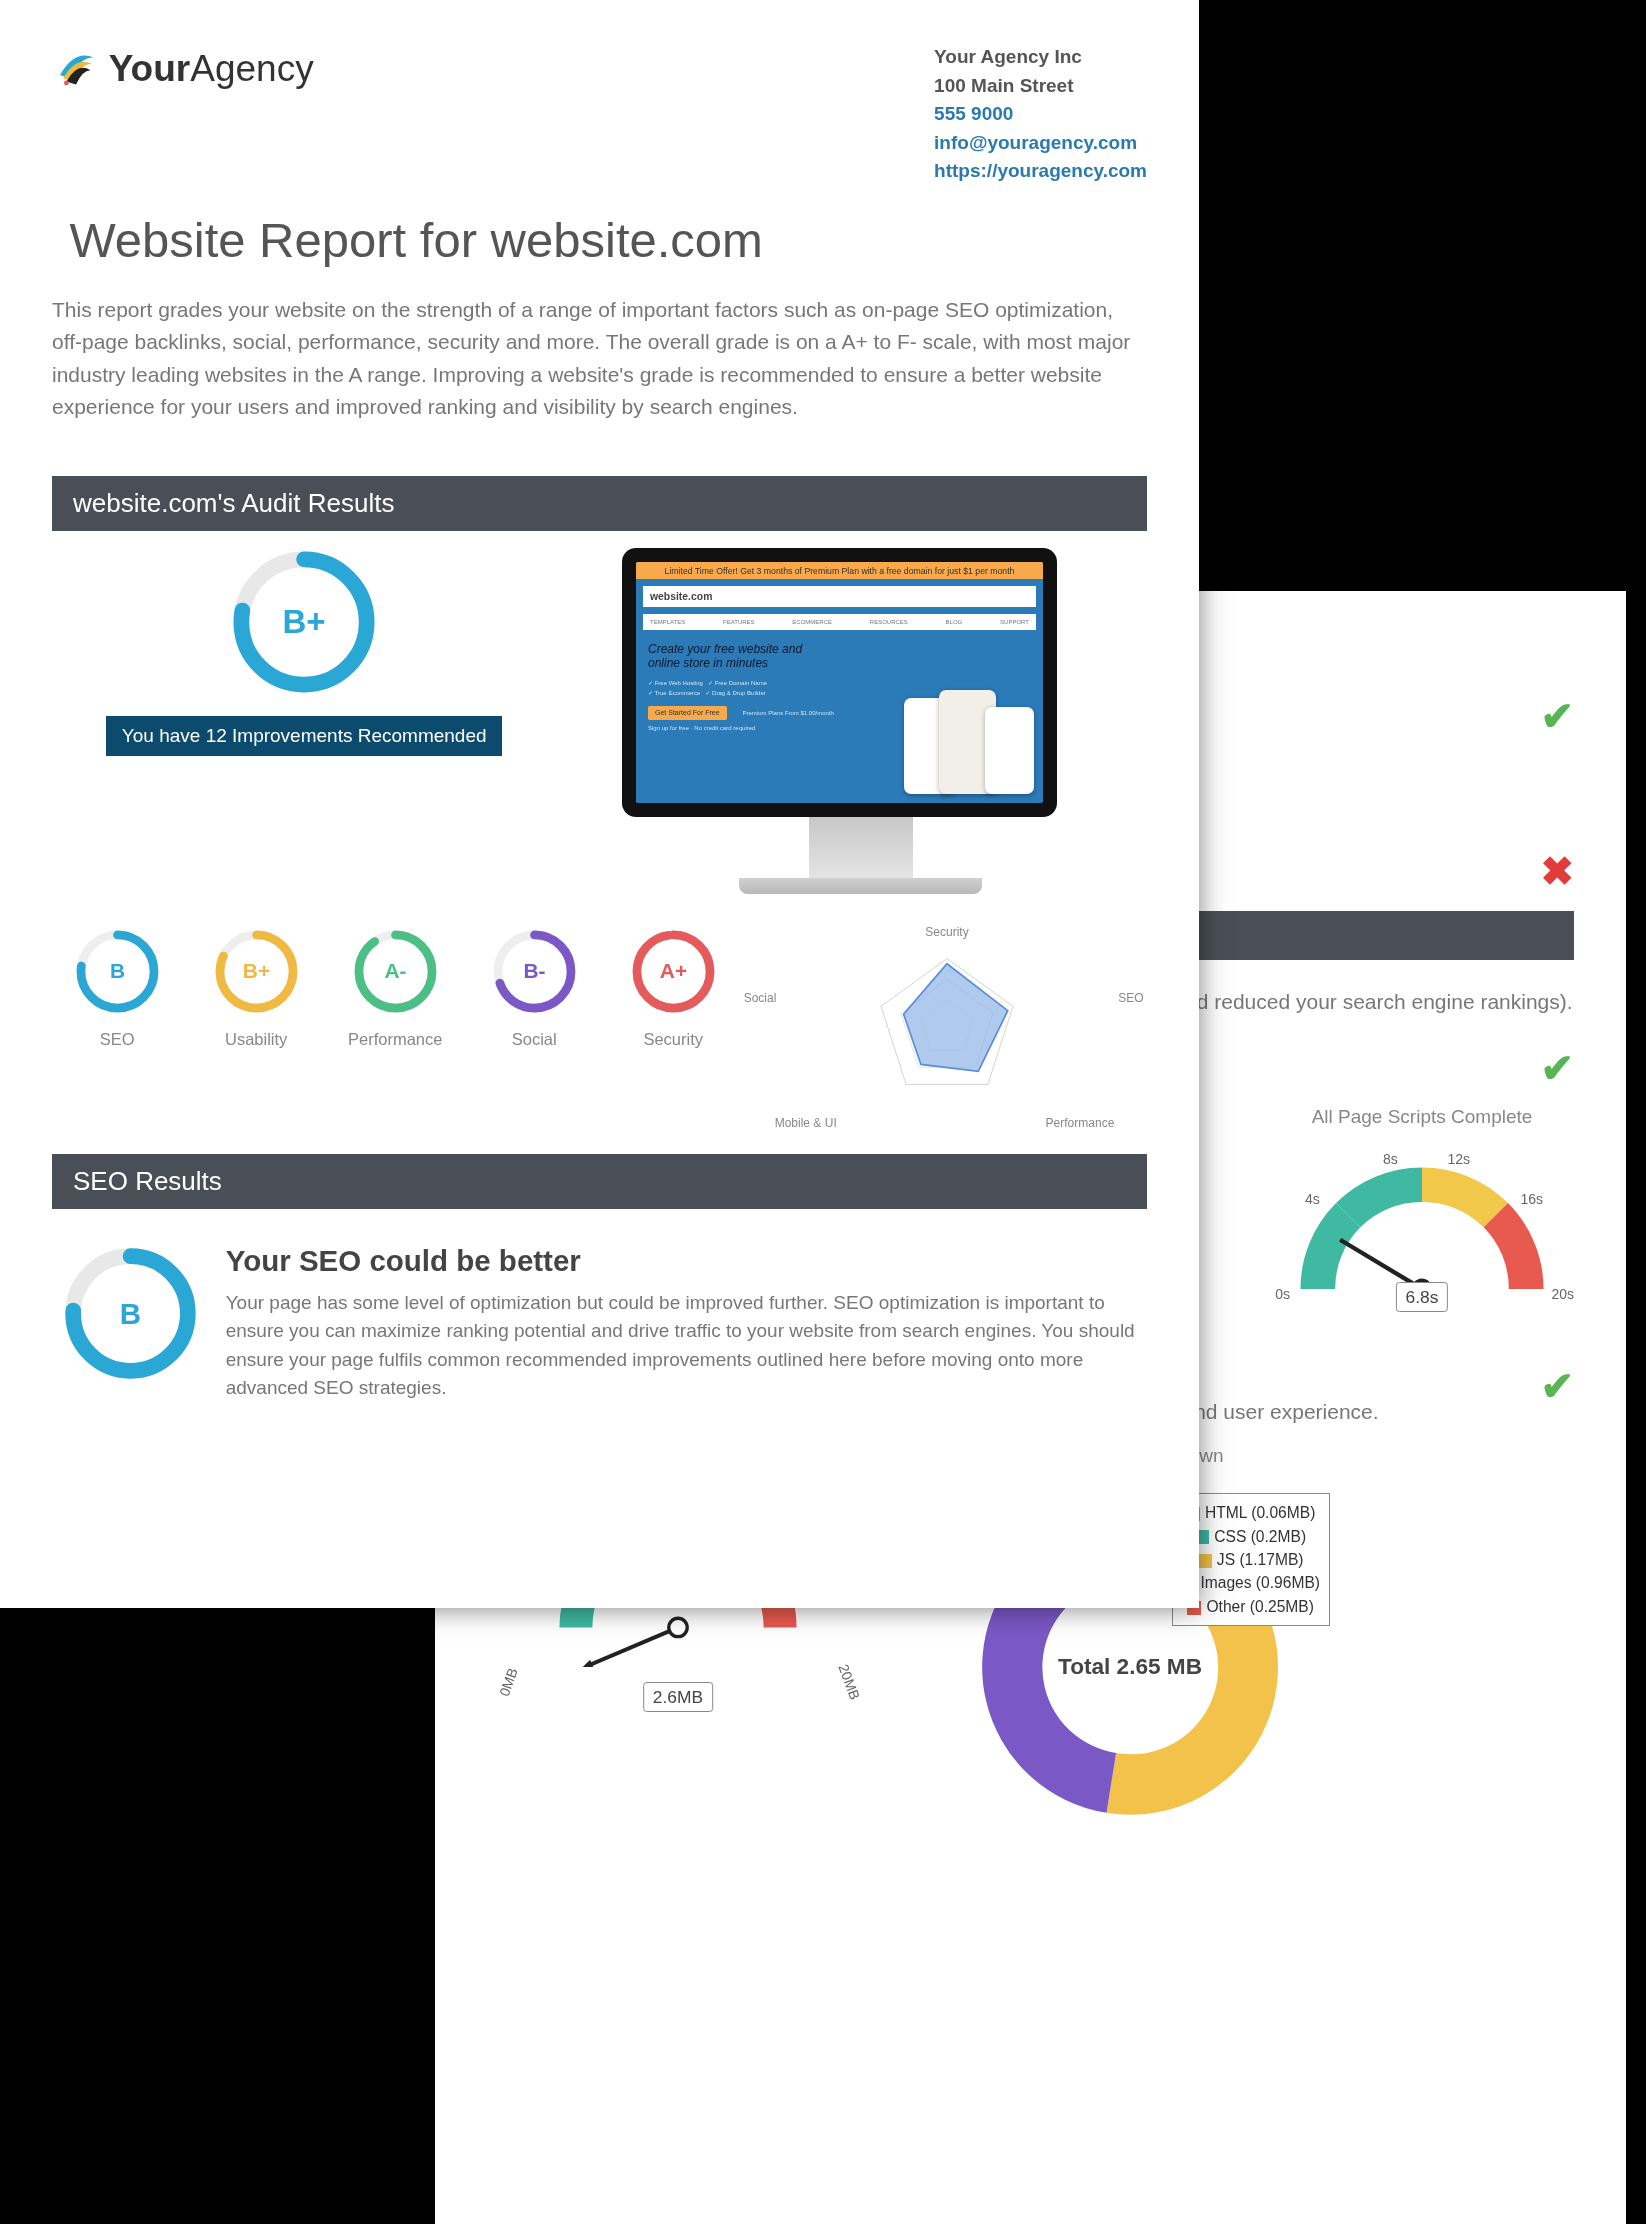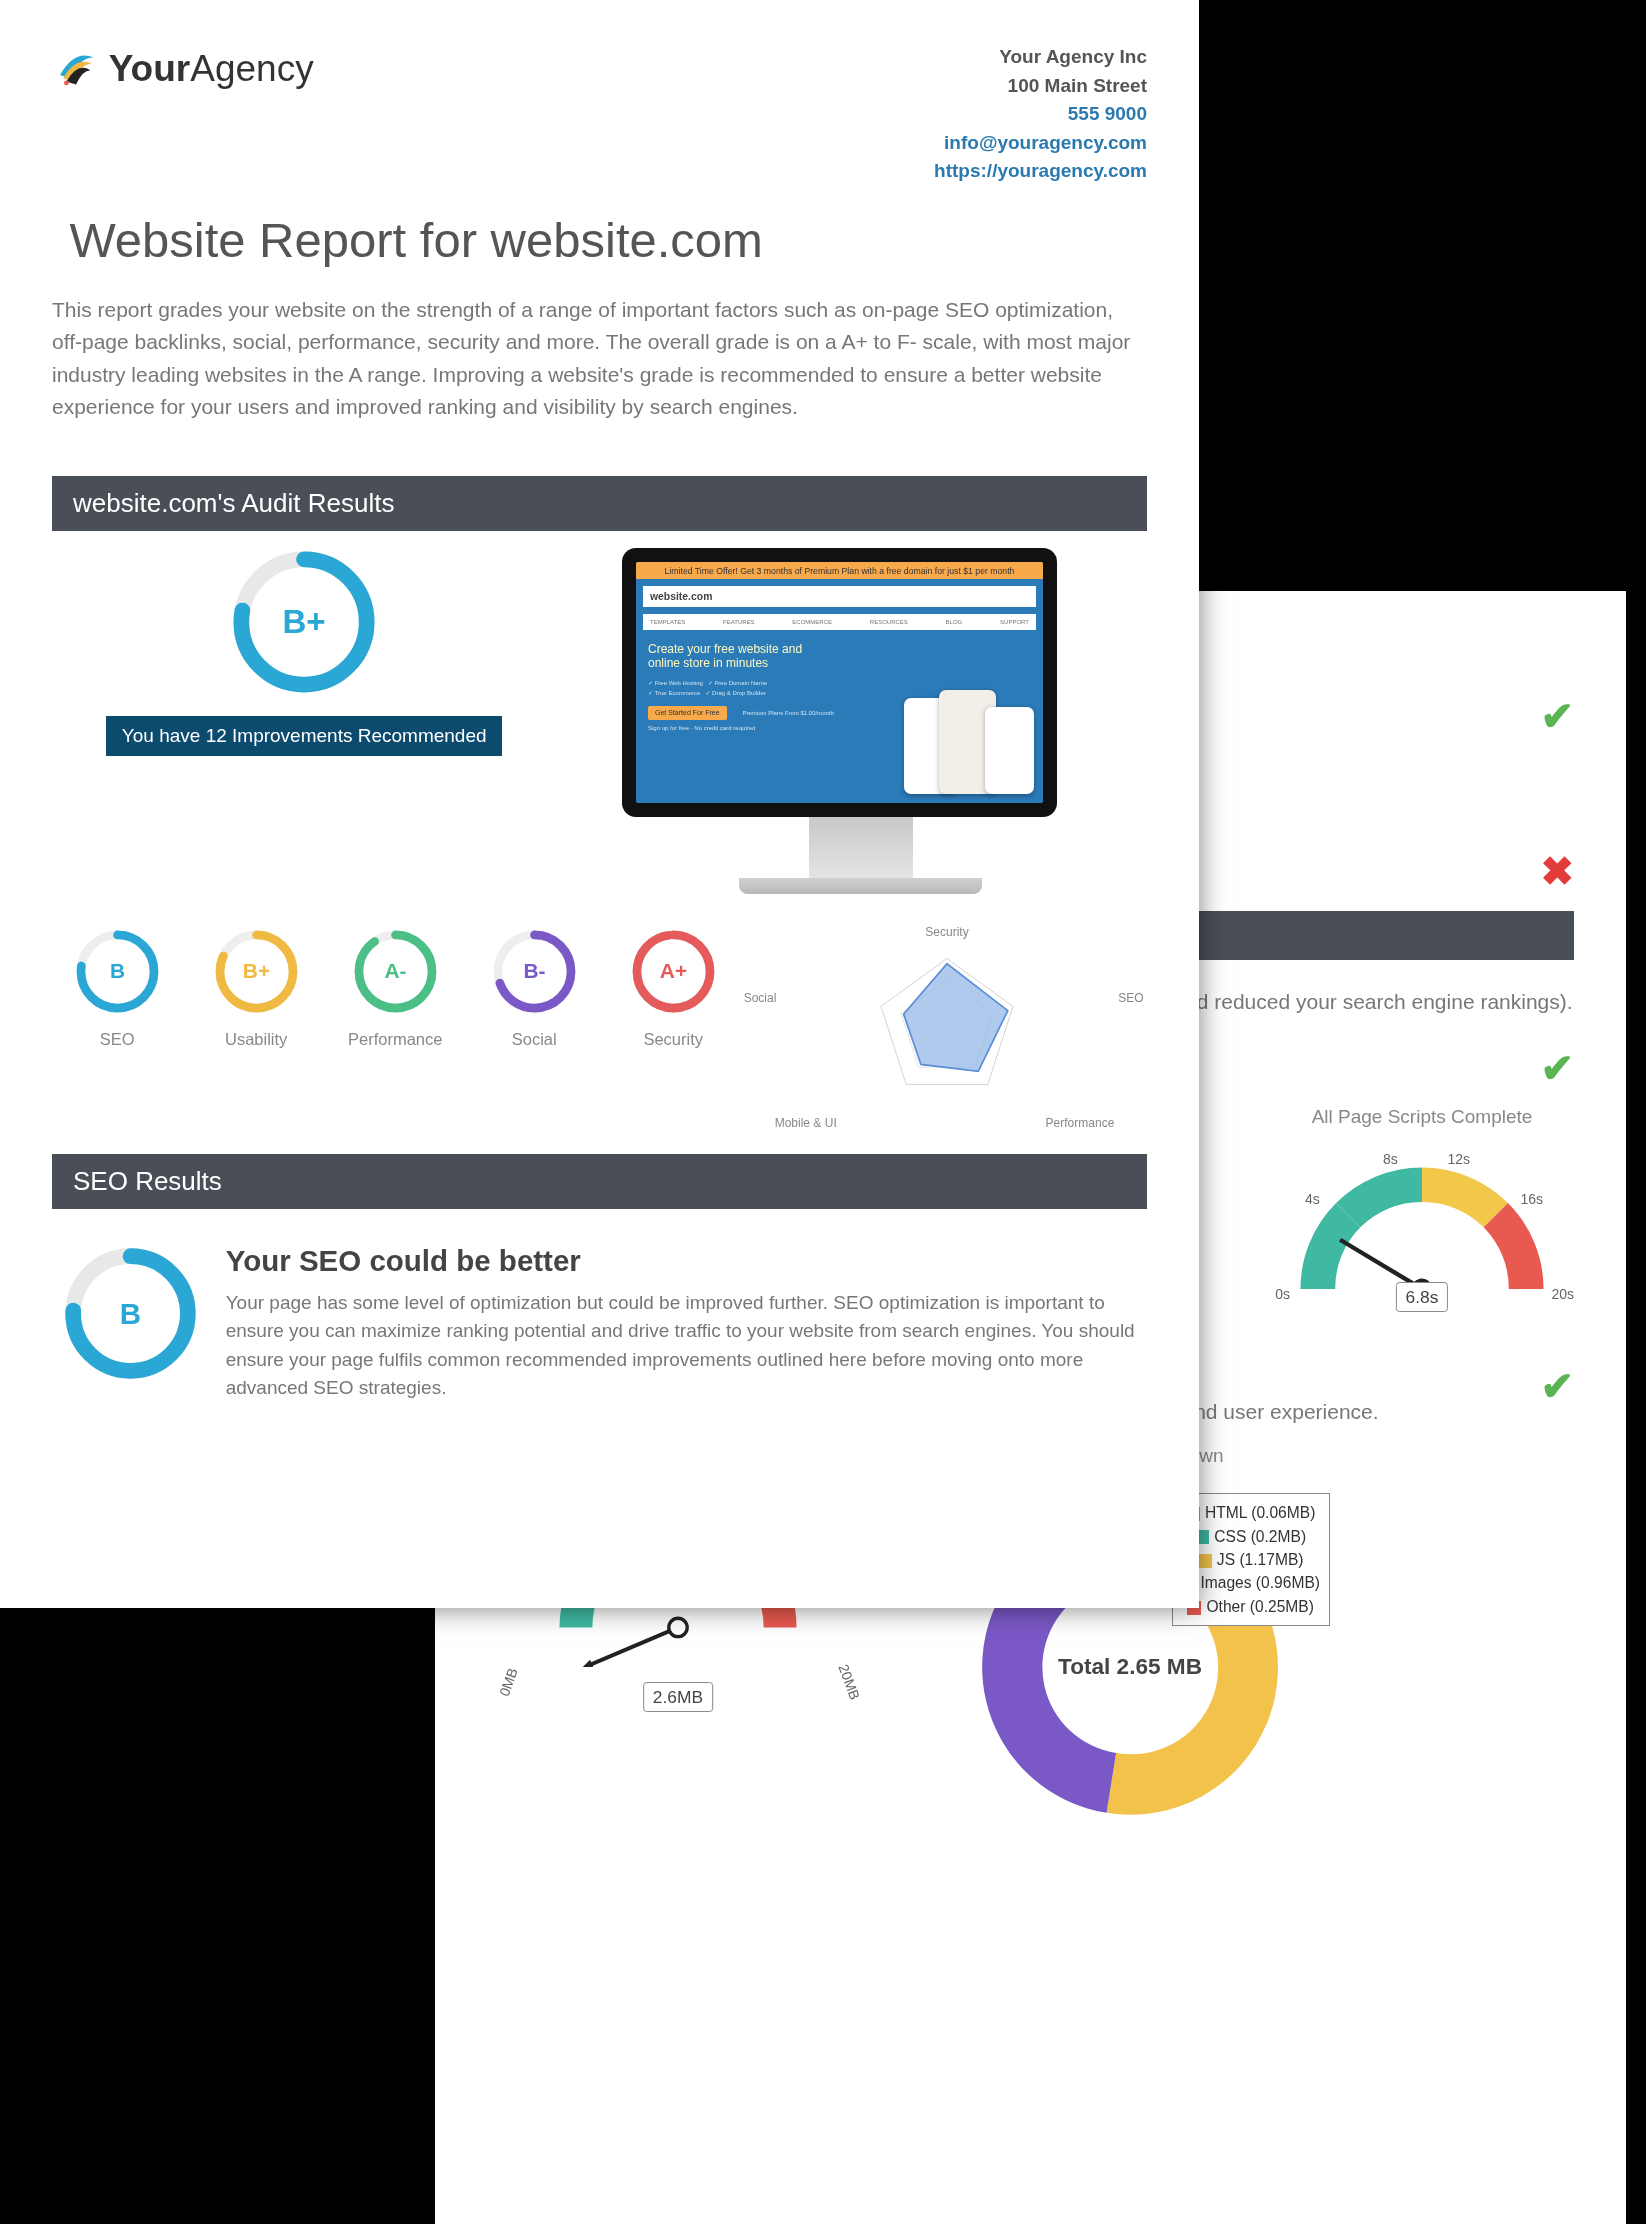--- a/index.html
+++ b/index.html
@@ -30,39 +30,39 @@
     height: 1608px;
     background: #fff;
     box-shadow: 0 0 26px rgba(0,0,0,0.5);
     padding: 43px 52px;
   }
   .header-row { display: flex; justify-content: space-between; align-items: flex-start; margin-bottom: 26px; }
   .logo { display: flex; align-items: center; gap: 8.7px; }
   .logo-mark svg { width: 48px; height: 48px; }
   .logo-text { font-size: 37px; font-weight: 400; color: #333; }
   .logo-text b { font-weight: 800; }
-  .agency-info { text-align: right; font-size: 19px; line-height: 1.5; }
+  .agency-info { text-align: left; font-size: 19px; line-height: 1.5; }
   .agency-info .line { color: #555; font-weight: 600; }
   .agency-info .link { color: #2a7ab0; font-weight: 700; }
   h1.report-title { font-size: 49px; font-weight: 400; color: #555; margin: 17.4px 0 26px 17.4px; }
   p.intro { font-size: 21px; color: #777; line-height: 1.55; margin-bottom: 52px; }
   .section-bar { background: #4a4e57; color: #fff; font-size: 26px; padding: 12px 21px; margin-bottom: 17.4px; }
   .audit-row { display: flex; gap: 35px; align-items: flex-start; margin-bottom: 26px; padding: 0 8.7px; }
   .audit-left { flex: 0 0 487px; text-align: center; }
   .big-ring { margin: 0 auto 17.4px; }
   .page-could { font-size: 33px; font-weight: 800; color: #444; margin-bottom: 12px; }
   .improve-badge { background: #0c4a6e; color: #fff; font-size: 19px; padding: 8.7px 15.6px; display: inline-block; }
   .audit-right { flex: 1; display:flex; justify-content:center; }
   .monitor { width: 477px; }
   .monitor-screen { width: 435px; height: 269px; background: #111; border-radius: 14px; padding: 14px; }
   .monitor-inner { width: 100%; height: 100%; background: #2b7bb9; position: relative; overflow:hidden; border-radius:1.7px;}
   .mon-top { background:#f7a94c; color:#333; font-size:8.7px; text-align:center; padding:3.5px;}
   .mon-card { background:#fff; margin:7px; height:21px; display:flex; align-items:center; padding:0 7px; font-weight:700; font-size:10.4px; color:#444;}
   .mon-nav { background:#fff; margin:0 7px 7px; height:15.6px; display:flex; gap:8.7px; align-items:center; padding:0 7px; font-size:6px; color:#777; justify-content:space-between;}
-  .mon-hero { color:#fef9c3; padding:5.2px 12px; font-size:12px; line-height:1.2; }
+  .mon-hero { color:#0f172a; padding:5.2px 12px; font-size:12px; line-height:1.2;font-style:italic; }
   .mon-hero-sub { font-size:6px; color:#cfe3f2; padding:3.5px 12px; line-height:1.6;}
   .mon-btn { display:inline-block; background:#f7a94c; color:#333; font-size:7px; padding:3.5px 7px; margin:3.5px 12px; border-radius:1.7px;}
   .mon-phones { position:absolute; right:8.7px; bottom:8.7px; width:130px; height:122px; }
   .mon-phone { position:absolute; background:#fff; border-radius:7px; box-shadow:0 1.7px 5.2px rgba(0,0,0,.3);}
   .monitor-stand { width: 104px; height: 61px; margin: 0 auto; background: linear-gradient(#c8c8c8,#e4e4e4); }
   .monitor-base { width: 243px; height: 15.6px; margin: 0 auto; background: linear-gradient(#d0d0d0,#b8b8b8); border-radius: 0 0 8.7px 8.7px; }
   .grade-row { display:flex; gap: 26px; align-items:flex-start; padding: 8.7px 8.7px 26px; }
   .grade-item { text-align:center; flex:0 0 auto; width:113px; }
   .grade-label { font-size:16.5px; color:#888; margin-top:12px; }
   .radar-wrap { flex:1; position:relative; height:200px; font-size:12px; color:#888; }

